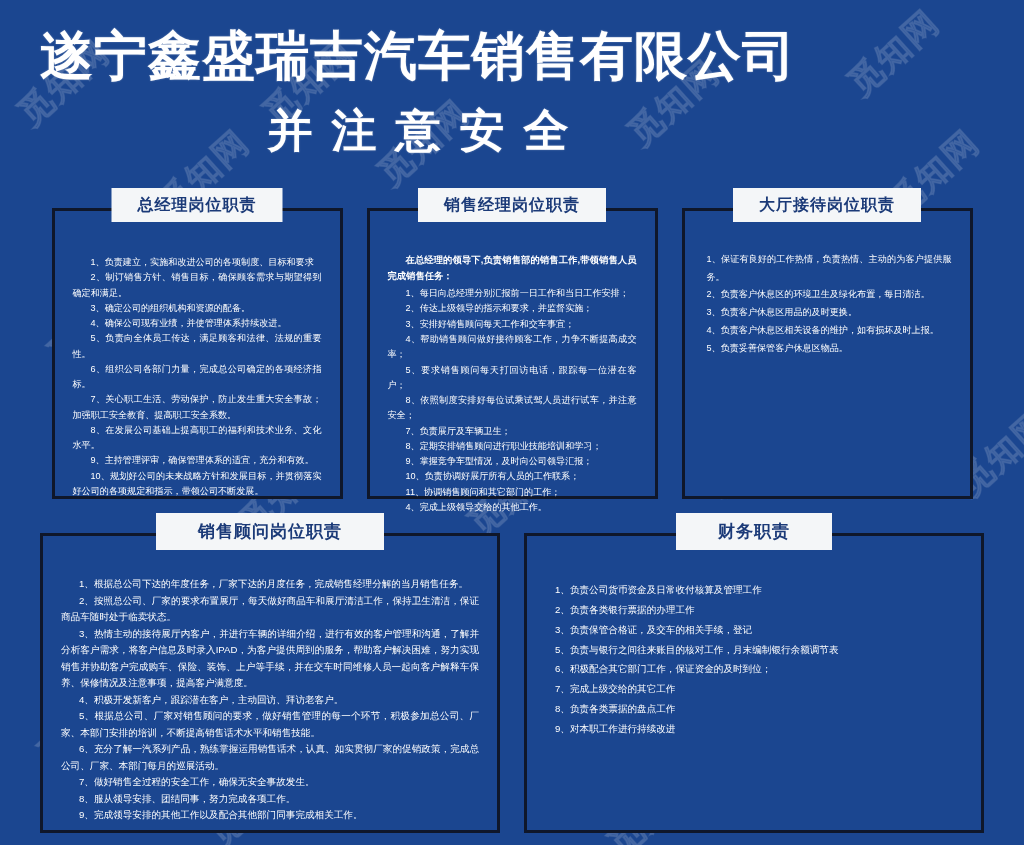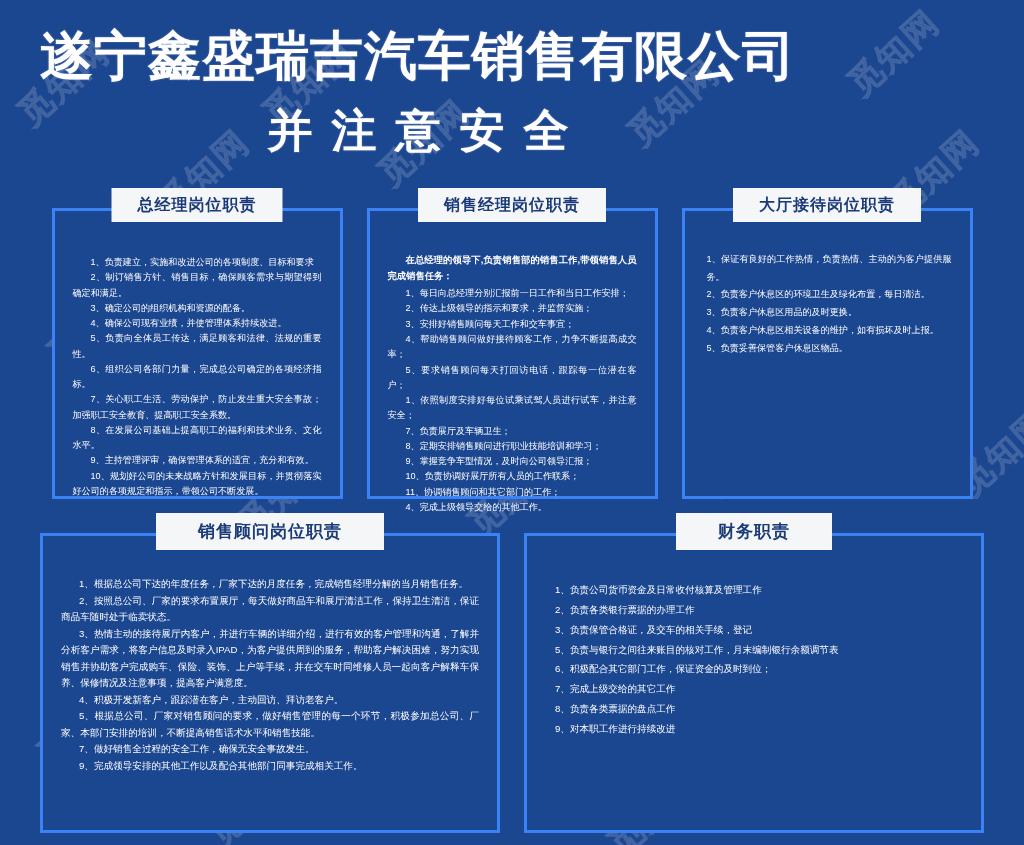--- a/index.html
+++ b/index.html
@@ -77,21 +77,21 @@
     justify-content: center;
     align-items: flex-start;
     gap: 24px;
   }
   #panel-row-top { height: 292px; }
   #panel-row-bottom { margin-top: 33px; }
 
   .panel {
     position: relative;
     box-sizing: border-box;
-    border: 3px solid #3b82f6;
+    border: 3px solid #0f172a;
     background: #1b4690;
     padding: 34px 12px 10px 12px;
   }
   .panel-w3 { width: 291px; height: 291px; }
   .panel-w2 { width: 460px; }
   #panel-sales-consultant { height: 300px; }
   #panel-finance { height: 300px; }
 
   .panel-title-box {
     position: absolute;
@@ -195,21 +195,21 @@
 
     <section class="panel panel-w3" id="panel-sales-manager">
       <div class="panel-title-box">销售经理岗位职责</div>
       <div class="panel-body">
           <p class="intro">在总经理的领导下,负责销售部的销售工作,带领销售人员完成销售任务：</p>
           <p>1、每日向总经理分别汇报前一日工作和当日工作安排；</p>
           <p>2、传达上级领导的指示和要求，并监督实施；</p>
           <p>3、安排好销售顾问每天工作和交车事宜；</p>
           <p>4、帮助销售顾问做好接待顾客工作，力争不断提高成交率；</p>
           <p>5、要求销售顾问每天打回访电话，跟踪每一位潜在客户；</p>
-          <p>1、依照制度安排好每位试乘试驾人员进行试车，并注意安全；</p>
+          <p>8、依照制度安排好每位试乘试驾人员进行试车，并注意安全；</p>
           <p>7、负责展厅及车辆卫生；</p>
           <p>8、定期安排销售顾问进行职业技能培训和学习；</p>
           <p>9、掌握竞争车型情况，及时向公司领导汇报；</p>
           <p>10、负责协调好展厅所有人员的工作联系；</p>
           <p>11、协调销售顾问和其它部门的工作；</p>
           <p>4、完成上级领导交给的其他工作。</p>
         </div>
     </section>
 
     <section class="panel panel-w3" id="panel-lobby">
@@ -228,21 +228,23 @@
   <div class="panel-row" id="panel-row-bottom">
 
     <section class="panel panel-w2" id="panel-sales-consultant">
       <div class="panel-title-box">销售顾问岗位职责</div>
       <div class="panel-body">
           <p>1、根据总公司下达的年度任务，厂家下达的月度任务，完成销售经理分解的当月销售任务。</p>
           <p>2、按照总公司、厂家的要求布置展厅，每天做好商品车和展厅清洁工作，保持卫生清洁，保证商品车随时处于临卖状态。</p>
           <p>3、热情主动的接待展厅内客户，并进行车辆的详细介绍，进行有效的客户管理和沟通，了解并分析客户需求，将客户信息及时录入IPAD，为客户提供周到的服务，帮助客户解决困难，努力实现销售并协助客户完成购车、保险、装饰、上户等手续，并在交车时同维修人员一起向客户解释车保养、保修情况及注意事项，提高客户满意度。</p>
           <p>4、积极开发新客户，跟踪潜在客户，主动回访、拜访老客户。</p>
           <p>5、根据总公司、厂家对销售顾问的要求，做好销售管理的每一个环节，积极参加总公司、厂家、本部门安排的培训，不断提高销售话术水平和销售技能。</p>
+          <p>6、充分了解一汽系列产品，熟练掌握运用销售话术，认真、如实贯彻厂家的促销政策，完成总公司、厂家、本部门每月的巡展活动。</p>
           <p>7、做好销售全过程的安全工作，确保无安全事故发生。</p>
+          <p>8、服从领导安排、团结同事，努力完成各项工作。</p>
           <p>9、完成领导安排的其他工作以及配合其他部门同事完成相关工作。</p>
         </div>
     </section>
 
     <section class="panel panel-w2" id="panel-finance">
       <div class="panel-title-box">财务职责</div>
       <div class="panel-body">
           <p>1、负责公司货币资金及日常收付核算及管理工作</p>
           <p>2、负责各类银行票据的办理工作</p>
           <p>3、负责保管合格证，及交车的相关手续，登记</p>

